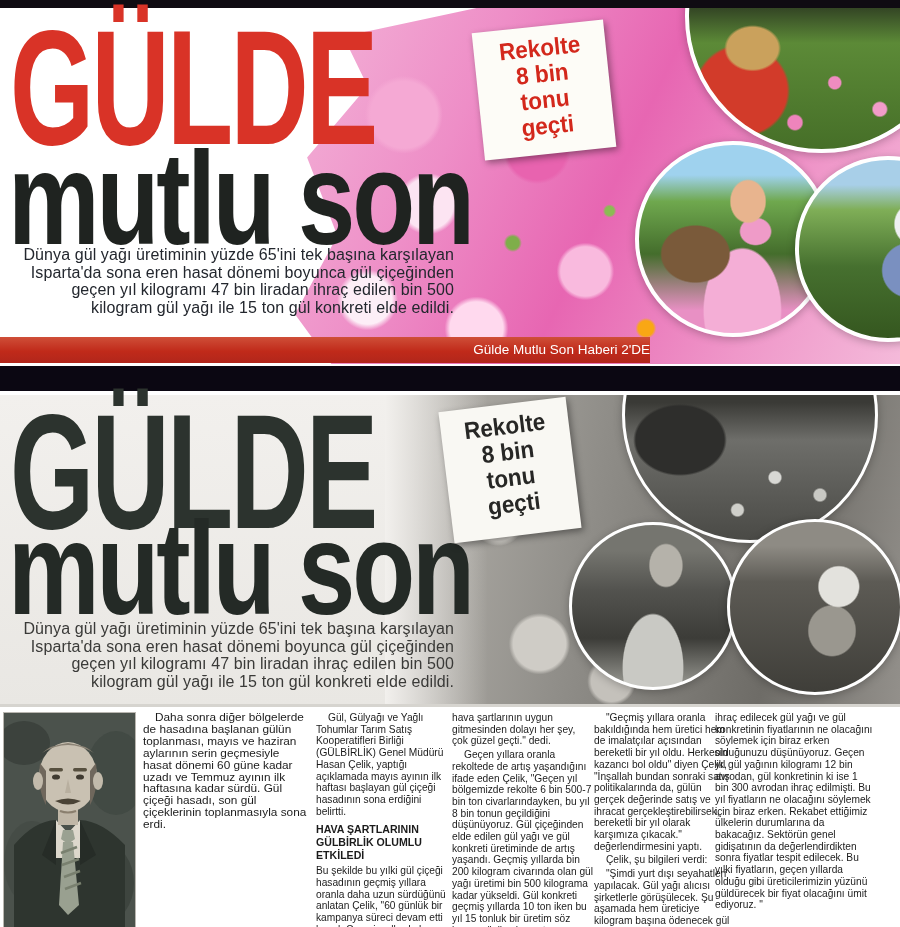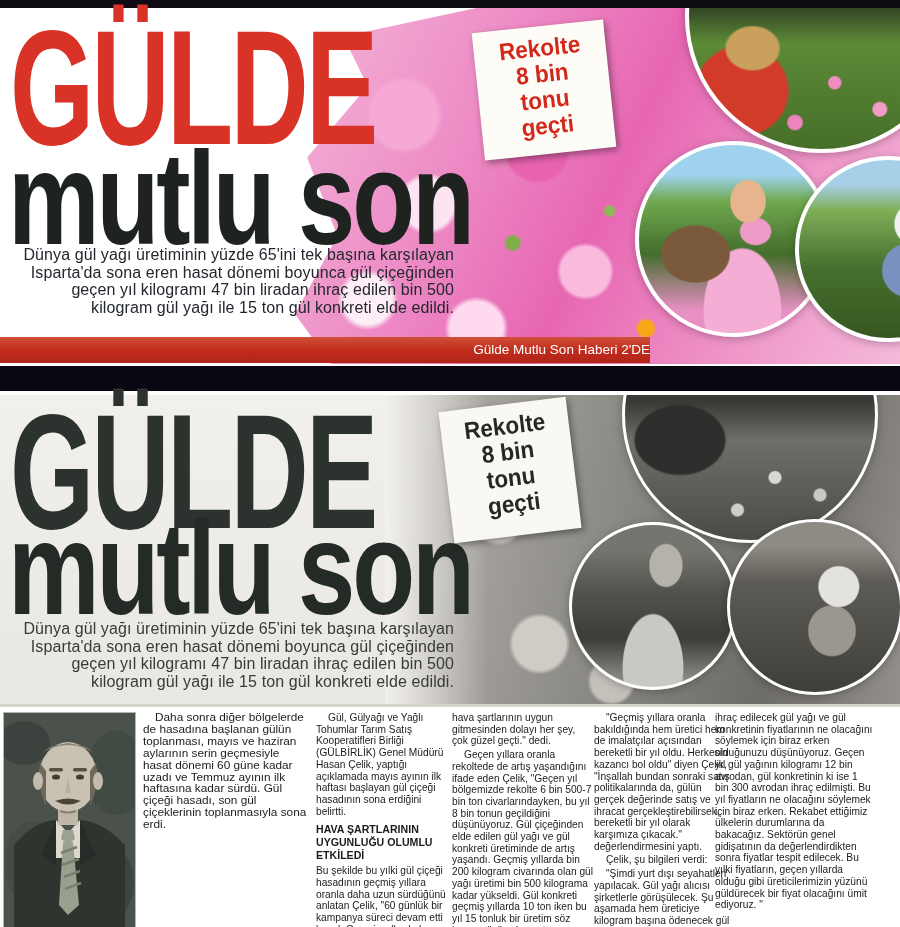--- a/index.html
+++ b/index.html
@@ -203,21 +203,21 @@
       <path d="M56 98 Q64 101 72 98" stroke="#8a7f6e" stroke-width="2" fill="none"></path>
     </svg>
   </div>
 
   <div class="col c1">
     <p>Daha sonra diğer bölgelerde de hasadına başlanan gülün toplanması, mayıs ve haziran aylarının serin geçmesiyle hasat dönemi 60 güne kadar uzadı ve Temmuz ayının ilk haftasına kadar sürdü. Gül çiçeği hasadı, son gül çiçeklerinin toplanmasıyla sona erdi.</p>
   </div>
 
   <div class="col c2">
     <p>Gül, Gülyağı ve Yağlı Tohumlar Tarım Satış Kooperatifleri Birliği (GÜLBİRLİK) Genel Müdürü Hasan Çelik, yaptığı açıklamada mayıs ayının ilk haftası başlayan gül çiçeği hasadının sona erdiğini belirtti.</p>
-    <div class="subhead">HAVA ŞARTLARININ UYGUNLUĞU OLUMLU ETKİLEDİ</div>
+    <div class="subhead">HAVA ŞARTLARININ GÜLBİRLİK OLUMLU ETKİLEDİ</div>
     <p class="ni">Bu şekilde bu yılki gül çiçeği hasadının geçmiş yıllara oranla daha uzun sürdüğünü anlatan Çelik, "60 günlük bir kampanya süreci devam etti bu yıl. Geçmiş yıllarda bu süre 40-45 gün devam ediyordu. Ama bu yıl</p>
   </div>
 
   <div class="col c3">
     <p class="ni">hava şartlarının uygun gitmesinden dolayı her şey, çok güzel geçti." dedi.</p>
     <p>Geçen yıllara oranla rekoltede de artış yaşandığını ifade eden Çelik, "Geçen yıl bölgemizde rekolte 6 bin 500-7 bin ton civarlarındayken, bu yıl 8 bin tonun geçildiğini düşünüyoruz. Gül çiçeğinden elde edilen gül yağı ve gül konkreti üretiminde de artış yaşandı. Geçmiş yıllarda bin 200 kilogram civarında olan gül yağı üretimi bin 500 kilograma kadar yükseldi. Gül konkreti geçmiş yıllarda 10 ton iken bu yıl 15 tonluk bir üretim söz konusu." diye konuştu.</p>
   </div>
 
   <div class="col c4">
     <p>"Geçmiş yıllara oranla bakıldığında hem üretici hem de imalatçılar açısından bereketli bir yıl oldu. Herkesin kazancı bol oldu" diyen Çelik, "İnşallah bundan sonraki satış politikalarında da, gülün gerçek değerinde satış ve ihracat gerçekleştirebilirsek, bereketli bir yıl olarak karşımıza çıkacak." değerlendirmesini yaptı.</p>

